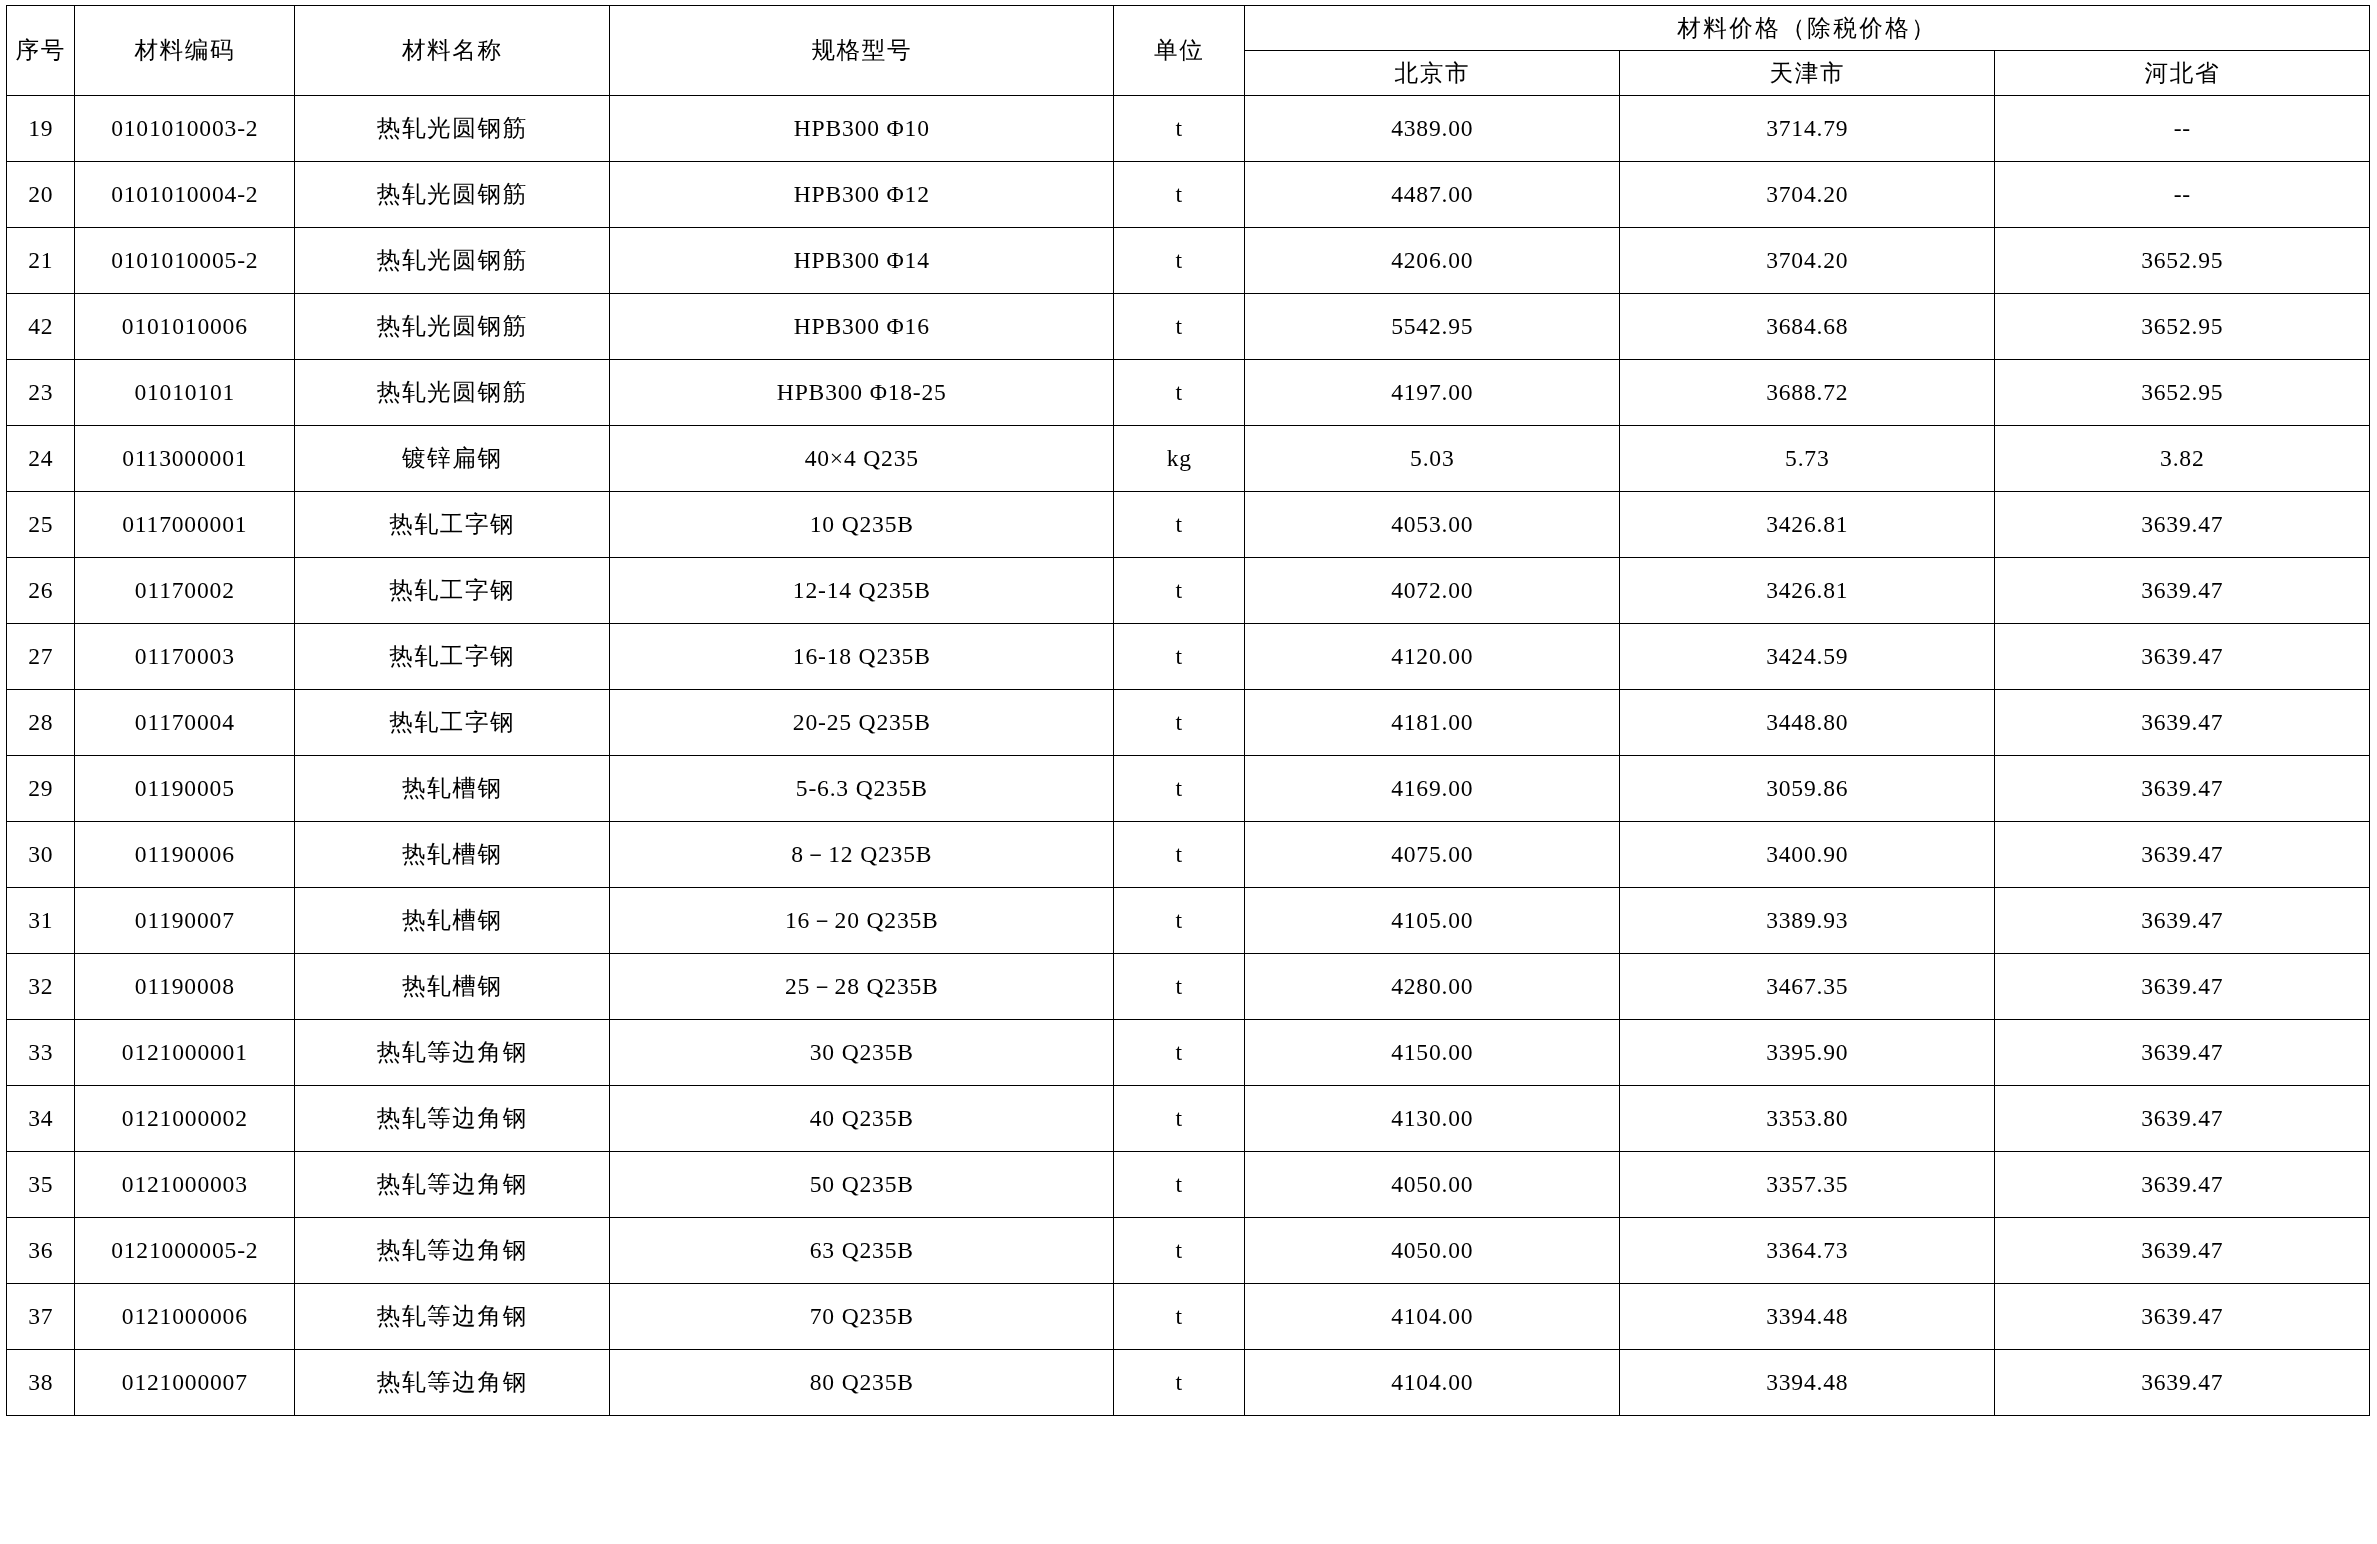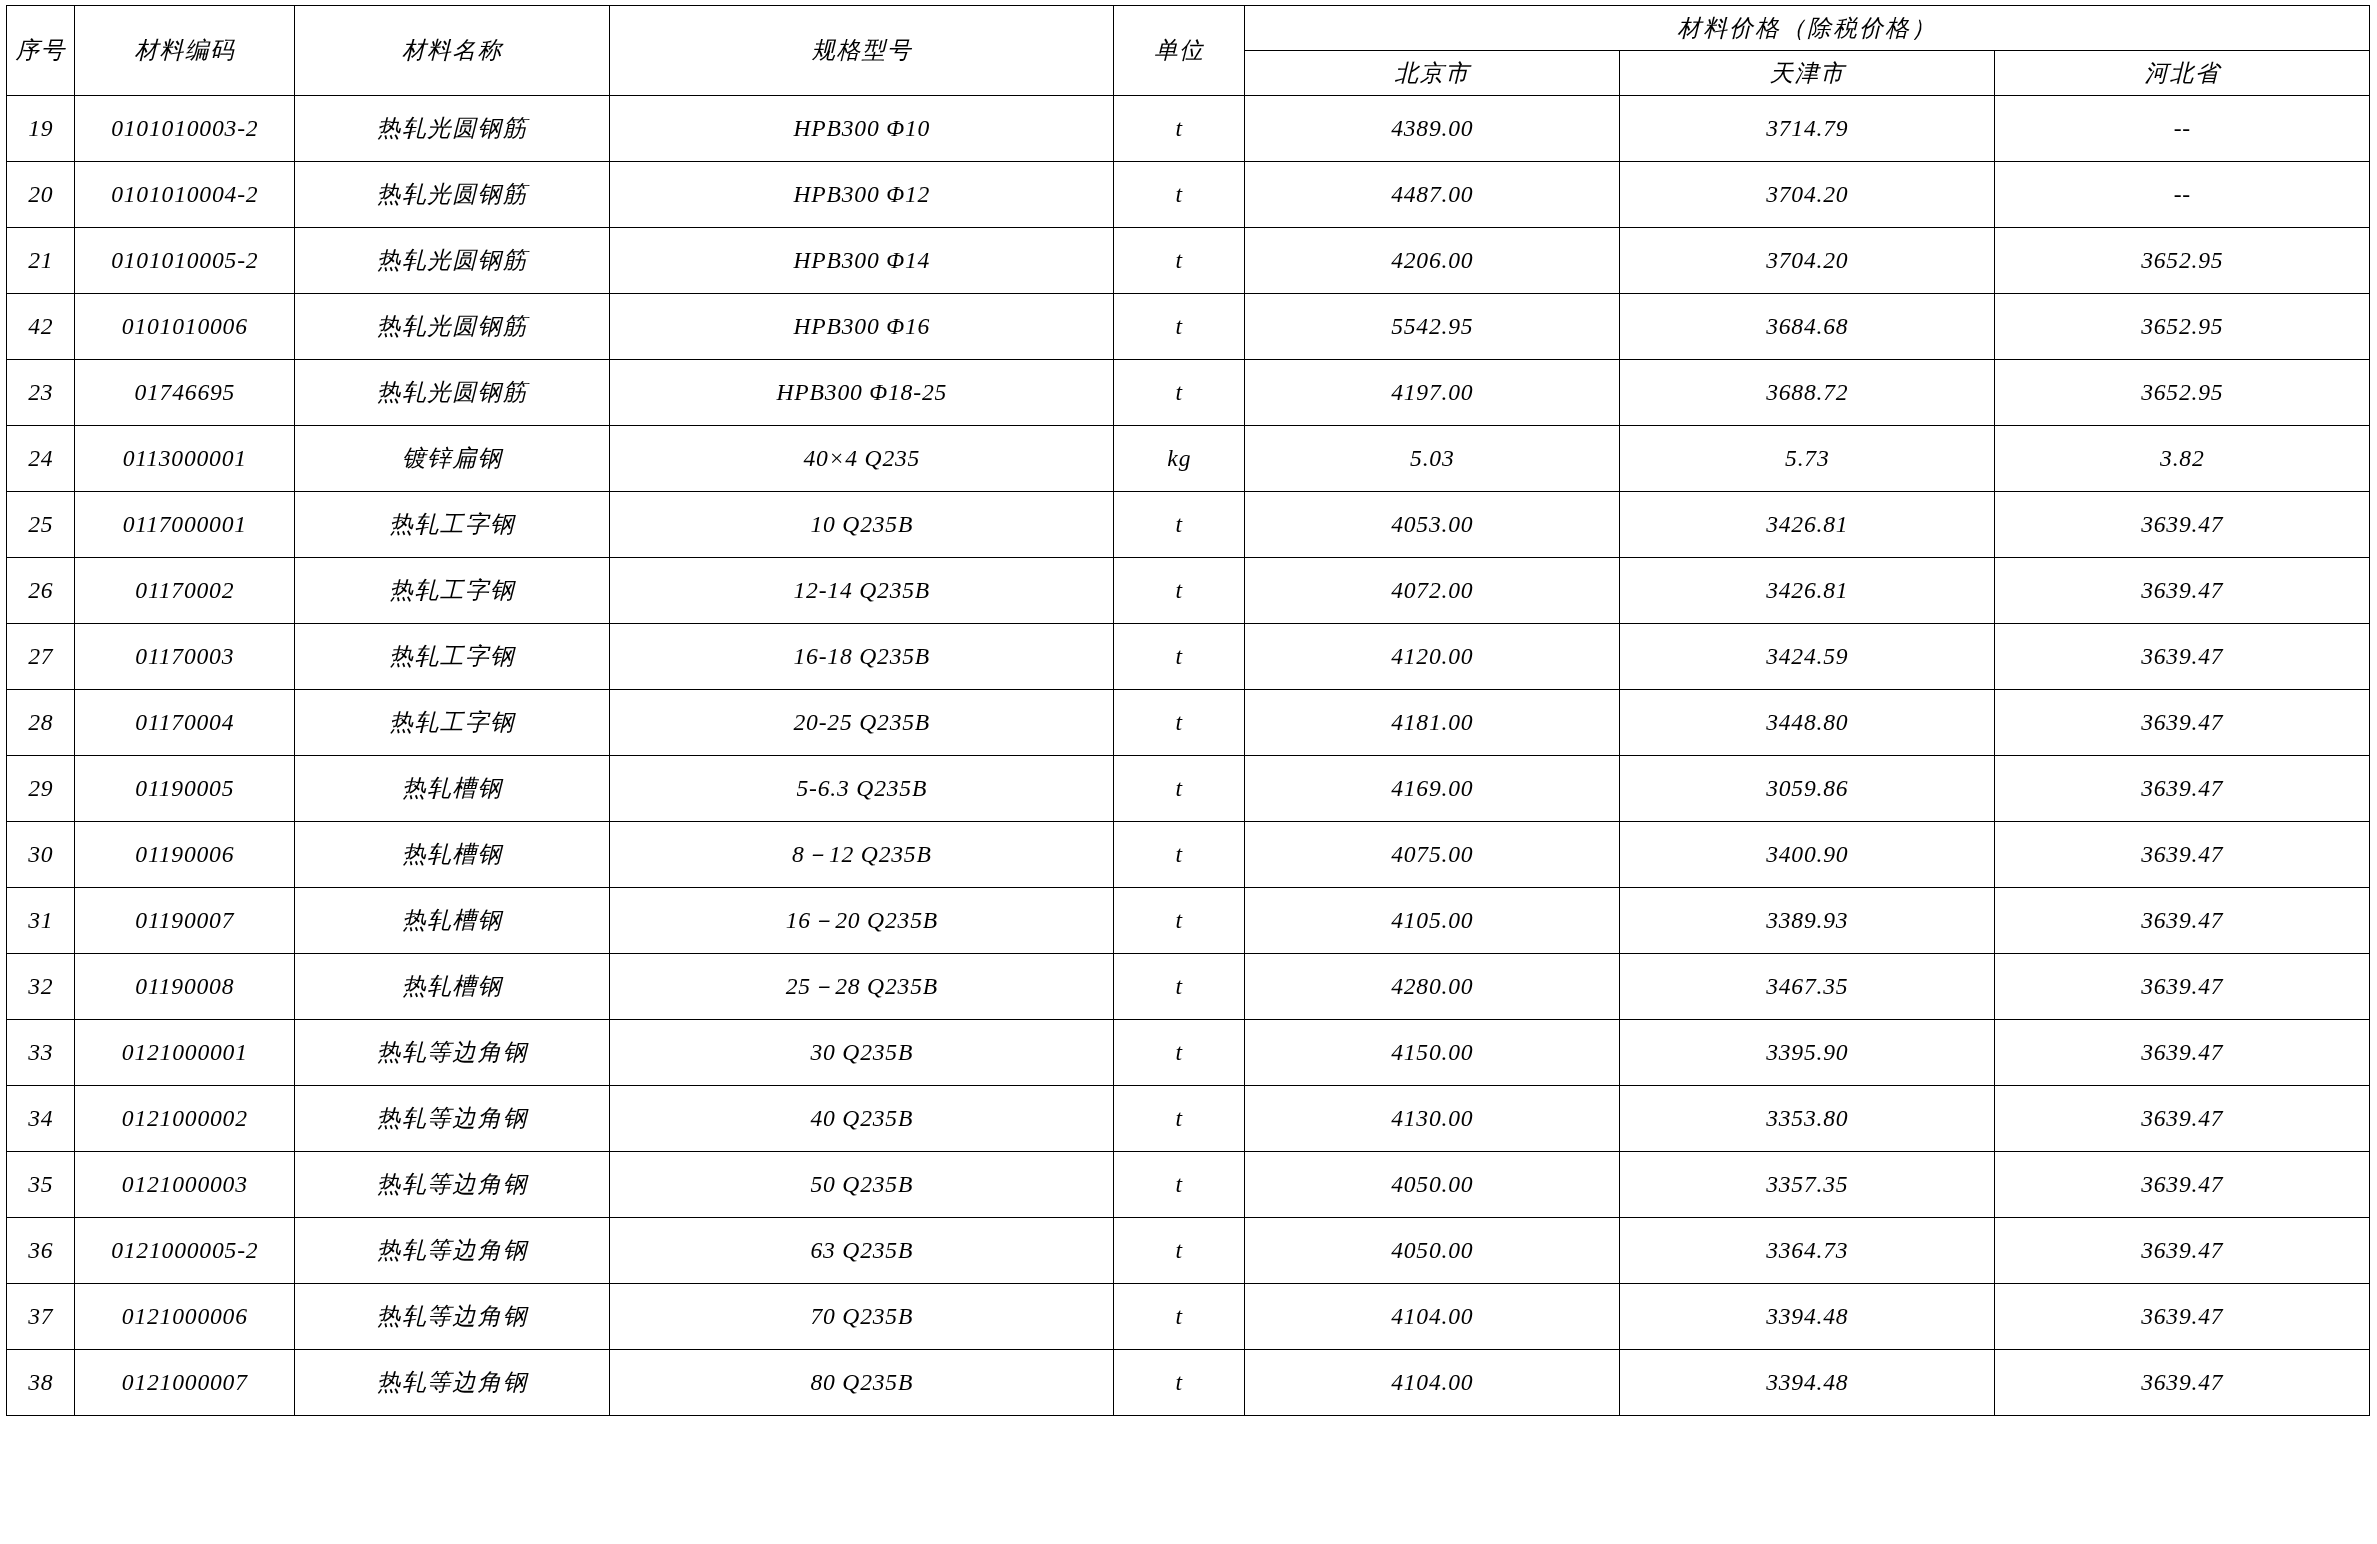--- a/index.html
+++ b/index.html
@@ -10,21 +10,20 @@
   body {
     width: 2377px;
     height: 1544px;
     font-family: "Liberation Serif", "DejaVu Serif", serif;
     color: #000000;
   }
   .sheet {
     padding: 4.7px 6.3px 0 6.3px;
     box-sizing: border-box;
     width: 2296px;
-    font-style: italic;
   }
   table.price-table {
     border-collapse: collapse;
     table-layout: fixed;
     width: 2361px;
     margin: 0 auto;
   }
   table.price-table th,
   table.price-table td {
     border: 1.6px solid #000000;
@@ -133,21 +132,21 @@
         <td class="cell-code">0101010006</td>
         <td class="cell-name">热轧光圆钢筋</td>
         <td class="cell-spec">HPB300  Φ16</td>
         <td class="cell-unit">t</td>
         <td class="cell-price">5542.95</td>
         <td class="cell-price">3684.68</td>
         <td class="cell-price">3652.95</td>
       </tr>
       <tr>
         <td class="cell-seq">23</td>
-        <td class="cell-code">01746695</td>
+        <td class="cell-code">01010101</td>
         <td class="cell-name">热轧光圆钢筋</td>
         <td class="cell-spec">HPB300  Φ18-25</td>
         <td class="cell-unit">t</td>
         <td class="cell-price">4197.00</td>
         <td class="cell-price">3688.72</td>
         <td class="cell-price">3652.95</td>
       </tr>
       <tr>
         <td class="cell-seq">24</td>
         <td class="cell-code">0113000001</td>

